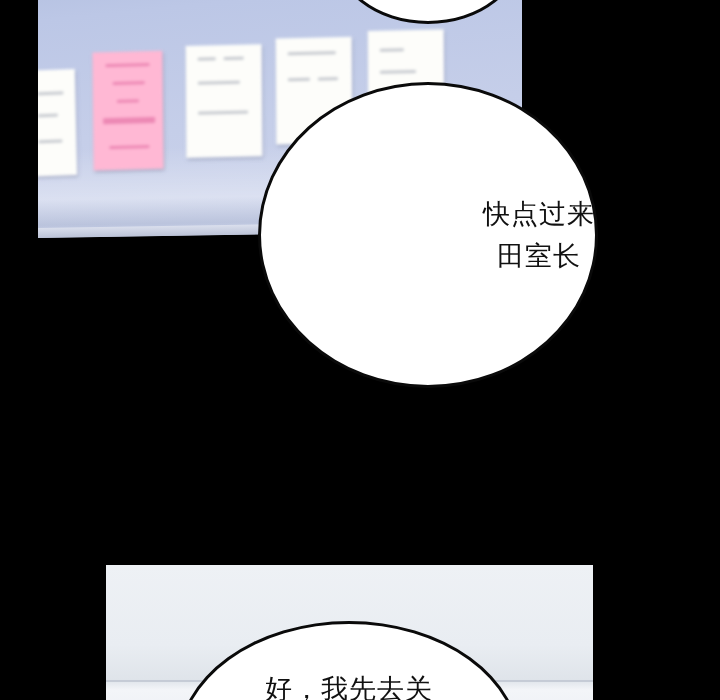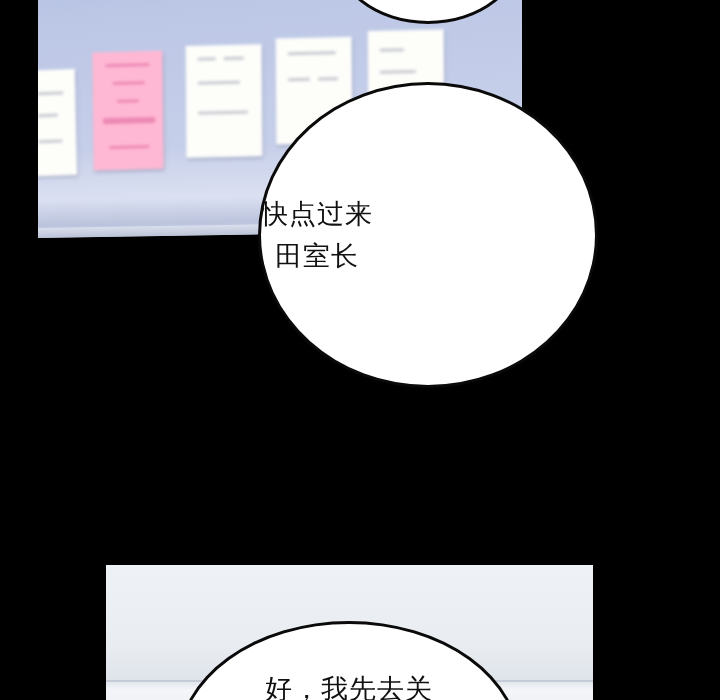--- a/index.html
+++ b/index.html
@@ -100,21 +100,21 @@
 
   
   .bubble {
     position: absolute;
     background: #ffffff;
     border: 3px solid #0a0a0a;
     border-radius: 50%;
     box-sizing: border-box;
     display: flex;
     align-items: center;
-    justify-content: flex-start;
+    justify-content: flex-end;
     text-align: center;
   }
   .bubble-text {
     color: #111111;
     font-size: 27px;
     line-height: 1.55;
     letter-spacing: 1px;
     white-space: pre-line;
     font-family: "DejaVu Sans", "Liberation Sans", sans-serif;
   }

